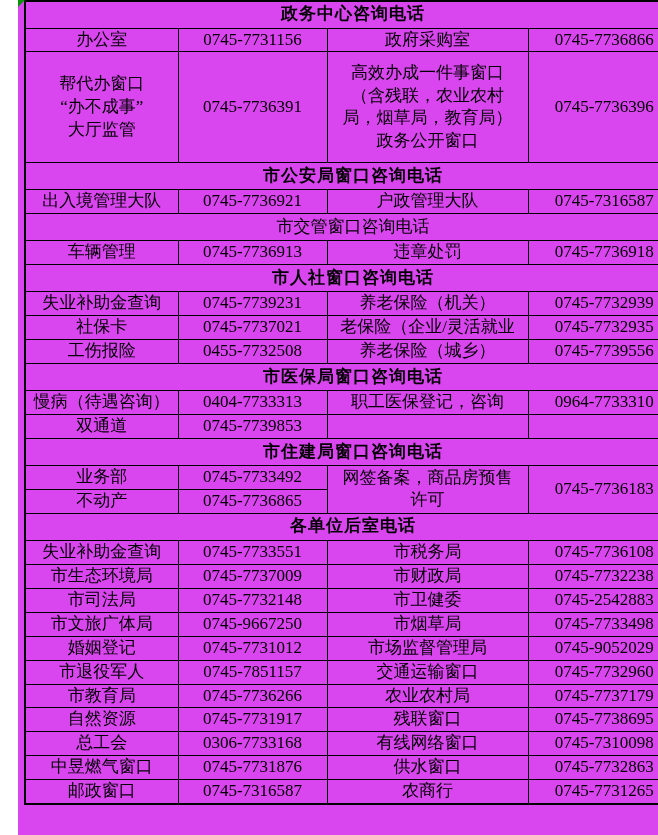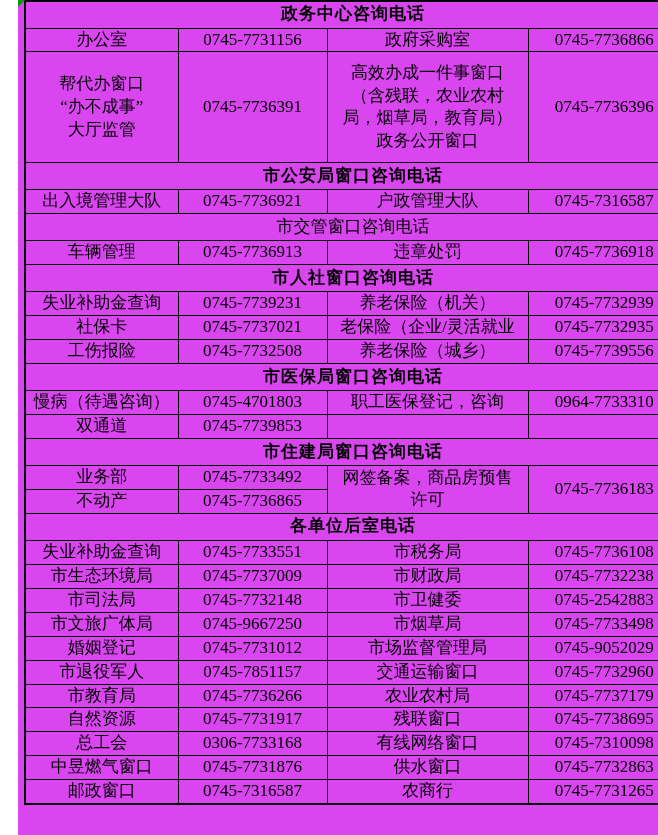--- a/index.html
+++ b/index.html
@@ -110,30 +110,30 @@
           <td>0745-7732939</td>
         </tr>
         <tr>
           <td>社保卡</td>
           <td>0745-7737021</td>
           <td class="clip">老保险（企业/灵活就业</td>
           <td>0745-7732935</td>
         </tr>
         <tr>
           <td>工伤报险</td>
-          <td>0745-7732508</td>
+          <td>0455-7732508</td>
           <td>养老保险（城乡）</td>
           <td>0745-7739556</td>
         </tr>
         <tr class="title-row">
           <td colspan="4" class="section-title">市医保局窗口咨询电话</td>
         </tr>
         <tr>
           <td>慢病（待遇咨询）</td>
-          <td>0745-4701803</td>
+          <td>0404-7733313</td>
           <td>职工医保登记，咨询</td>
           <td>0964-7733310</td>
         </tr>
         <tr>
           <td>双通道</td>
           <td>0745-7739853</td>
           <td></td>
           <td></td>
         </tr>
         <tr class="title-row">

